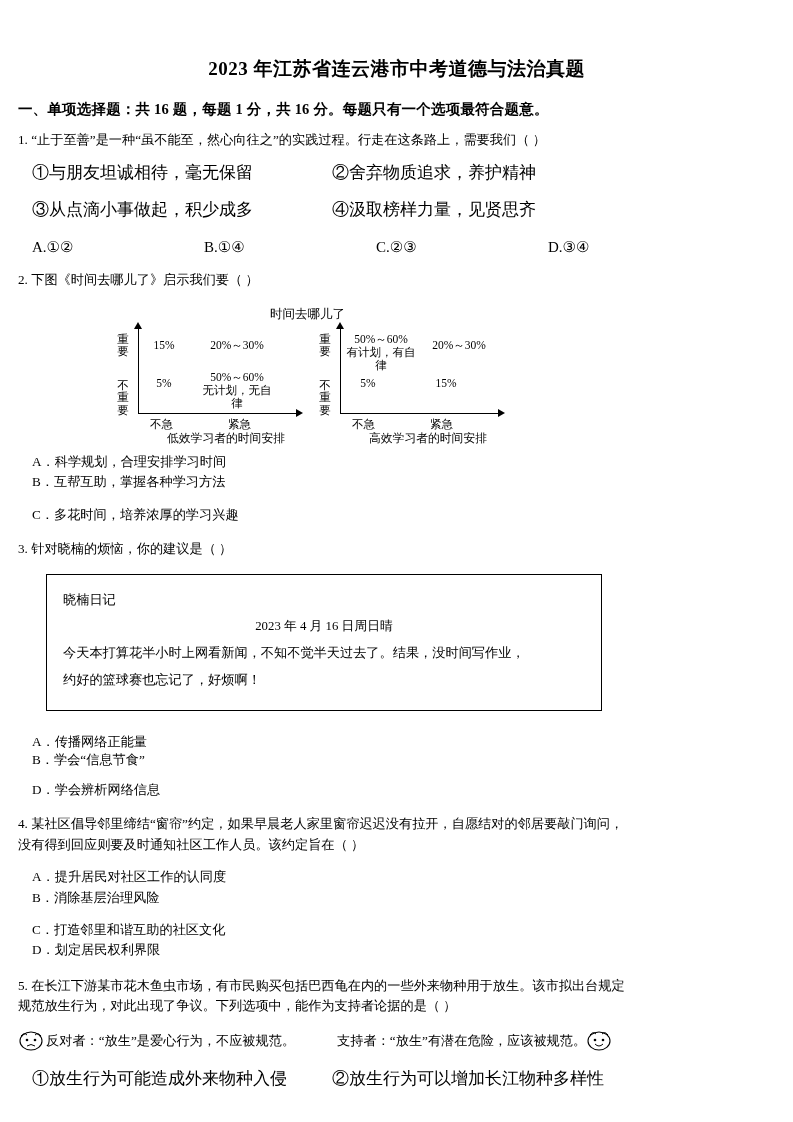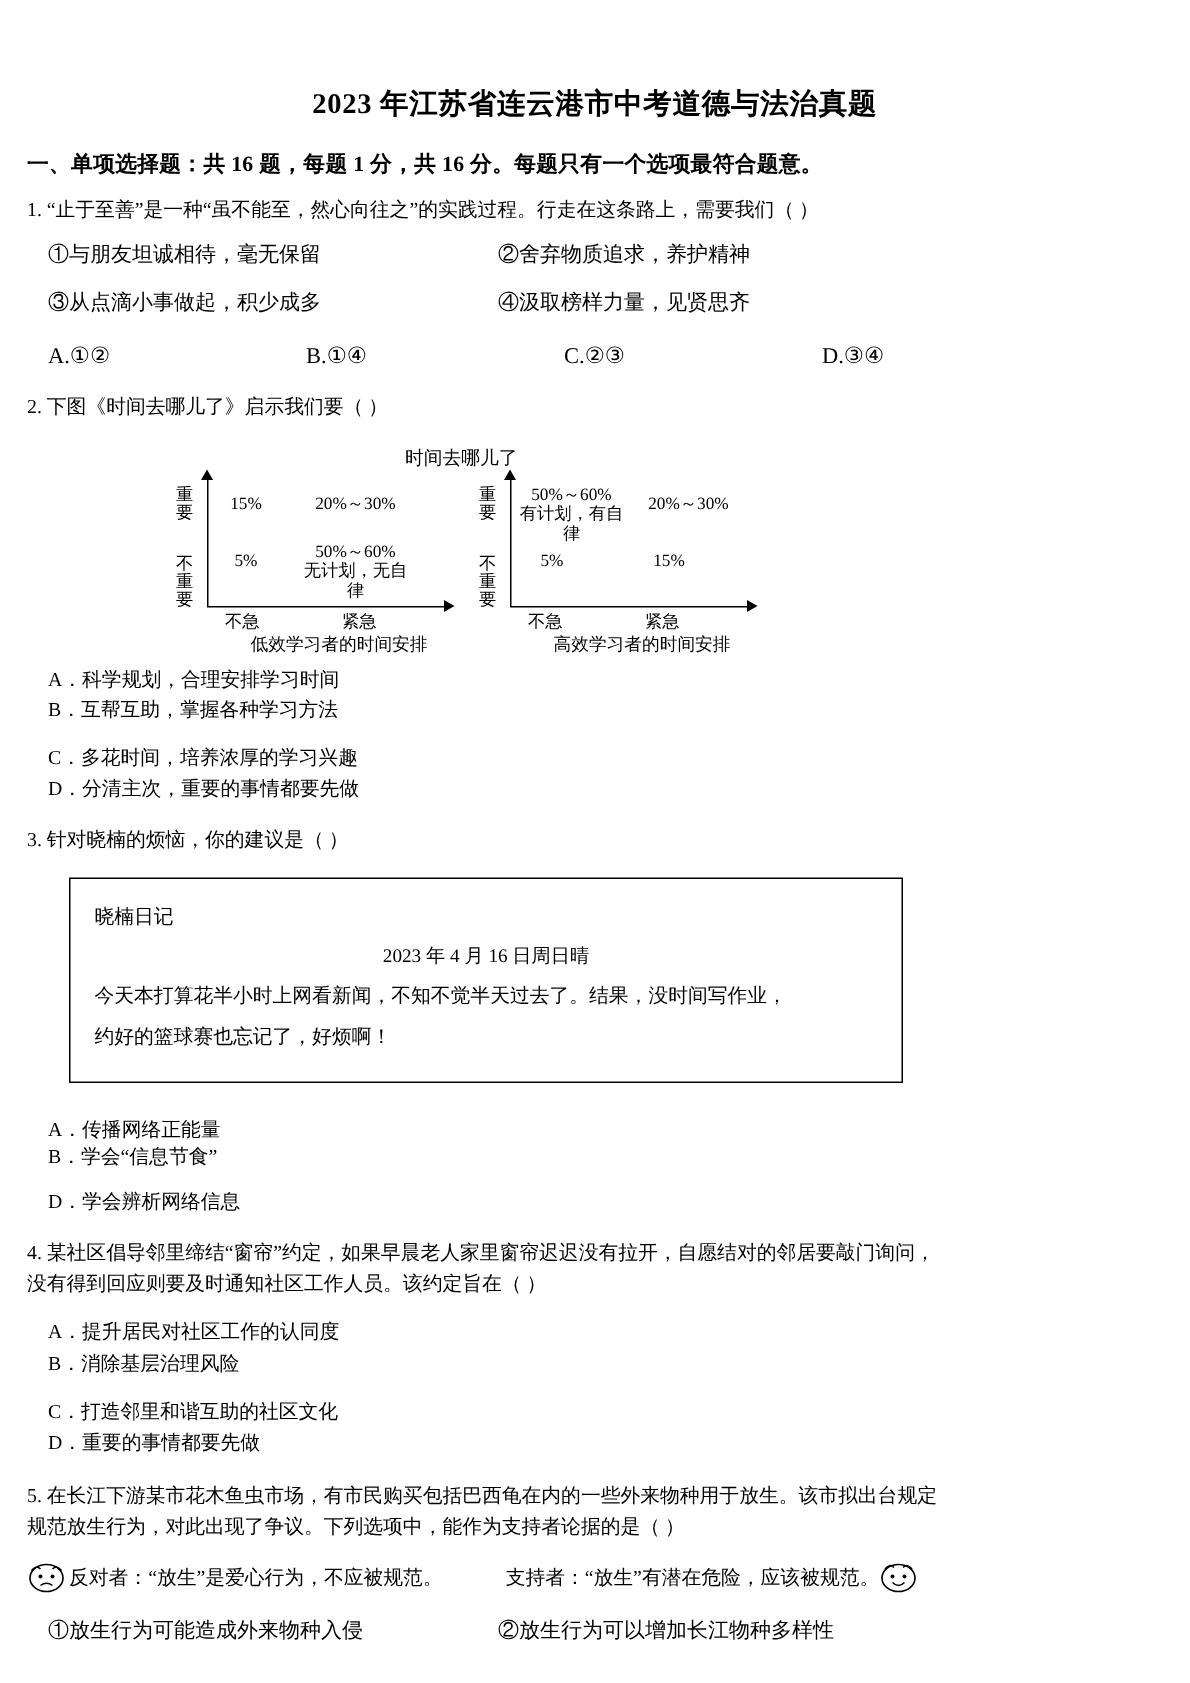--- a/index.html
+++ b/index.html
@@ -55,21 +55,21 @@
   .two-col .c1 { width: 330px; }
   .two-col .c2 { width: 330px; }
   .abcd-row {
     display: flex;
     font-size: 15px;
     margin-top: 13px;
   }
   .abcd-row .cell { width: 172px; }
   .num-opt-row {
     display: flex;
-    font-size: 14px;
+    font-size: 17px;
     margin-top: 10px;
     font-family: Liberation Serif, serif;
   }
   .num-opt-row .n1 { width: 300px; }
 
   
   .chart-wrap {
     margin: 14px 0 4px 0;
     position: relative;
     height: 135px;
@@ -260,21 +260,20 @@
           <div class="caption">高效学习者的时间安排</div>
         </div>
       </div>
 
       <div class="two-col indent-cont">
         <div class="c1">A．科学规划，合理安排学习时间</div>
         <div class="c2">B．互帮互助，掌握各种学习方法</div>
       </div>
       <div class="two-col indent-cont">
         <div class="c1">C．多花时间，培养浓厚的学习兴趣</div>
-        <div class="c2">D．分清主次，重要的事情都要先做</div>
       </div>
     </div>
 
     <div class="q" style="margin-top:14px;">
       <div class="q-stem">
         <span>3.</span>
         <span>针对晓楠的烦恼，你的建议是（      ）</span>
       </div>
     </div>
   </div>
@@ -300,21 +299,21 @@
         <span>4.</span>
         <span>某社区倡导邻里缔结“窗帘”约定，如果早晨老人家里窗帘迟迟没有拉开，自愿结对的邻居要敲门询问，</span>
       </div>
       <div class="q-stem">没有得到回应则要及时通知社区工作人员。该约定旨在（      ）</div>
       <div class="two-col indent-cont">
         <div class="c1">A．提升居民对社区工作的认同度</div>
         <div class="c2">B．消除基层治理风险</div>
       </div>
       <div class="two-col indent-cont">
         <div class="c1">C．打造邻里和谐互助的社区文化</div>
-        <div class="c2">D．重要的事情都要先做</div>
+        <div class="c2">D．划定居民权利界限</div>
       </div>
     </div>
 
     <div class="q" style="margin-top:15px;">
       <div class="q-stem">
         <span>5.</span>
         <span>在长江下游某市花木鱼虫市场，有市民购买包括巴西龟在内的一些外来物种用于放生。该市拟出台规定</span>
       </div>
       <div class="q-stem">规范放生行为，对此出现了争议。下列选项中，能作为支持者论据的是（      ）</div>
 

